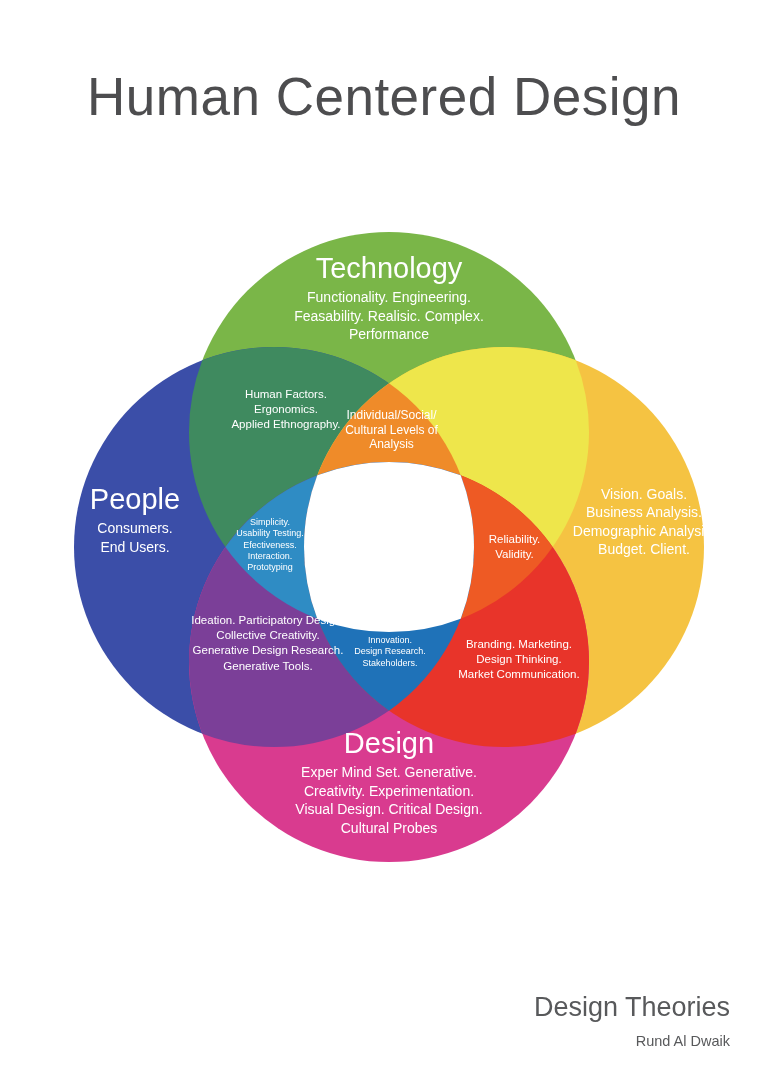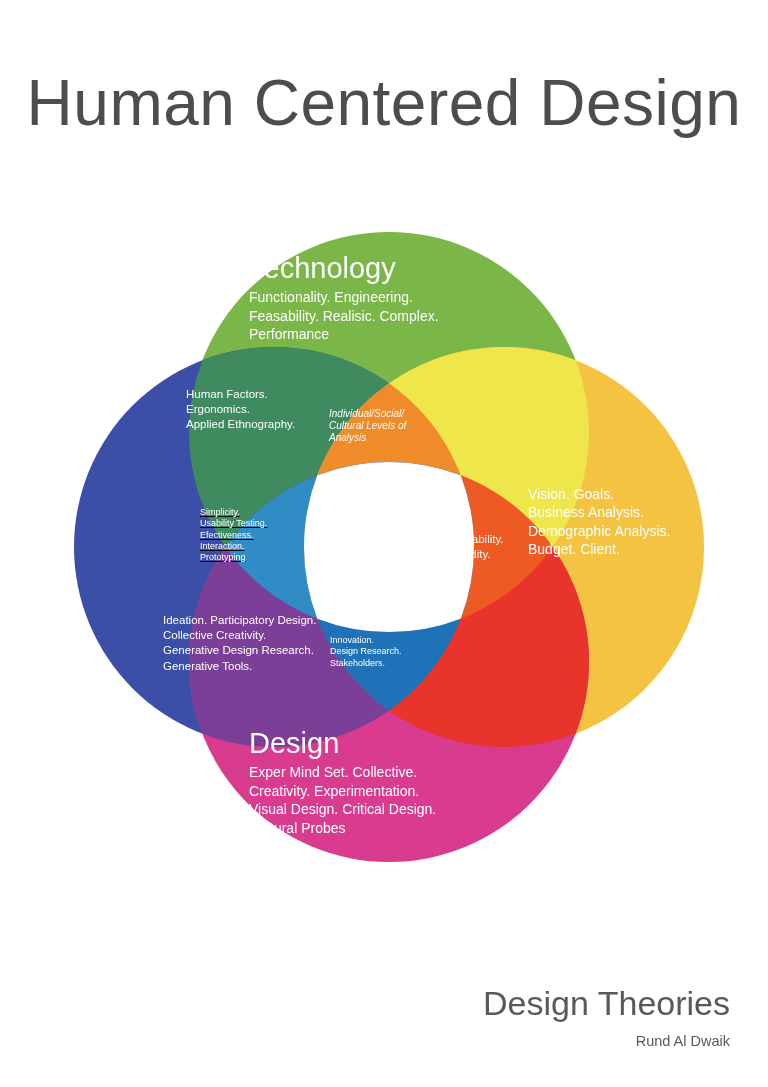--- a/index.html
+++ b/index.html
@@ -19,21 +19,21 @@
     overflow: hidden;
   }
 
   
   #title {
     position: absolute;
     top: 66px;
     left: 0;
     width: 768px;
     text-align: center;
-    font-size: 64px;
+    font-size: 53px;
     font-weight: 400;
     letter-spacing: 0.5px;
     color: #4d4d4f;
     white-space: nowrap;
   }
 
   
   #venn {
     position: absolute;
     left: 0;
@@ -53,21 +53,21 @@
     position: absolute;
     left: 0;
     top: 0;
     width: 768px;
     height: 690px;
     pointer-events: none;
   }
 
   .lbl {
     position: absolute;
-    text-align: left;
+    text-align: center;
     pointer-events: auto;
   }
 
   .lbl .hd {
     display: block;
     color: #ffffff;
     font-weight: 400;
     line-height: 1.05;
     white-space: nowrap;
   }
@@ -78,32 +78,32 @@
     line-height: 1.32;
   }
 
   
   .main .hd { font-size: 29px; margin-bottom: 5px; }
   .main .bd { font-size: 14px; }
 
   
   .ov .bd { font-size: 11.5px; }
   .ov.small .bd { font-size: 9px; line-height: 1.26; }
-  .ov.tiny .bd { font-size: 10px; line-height: 1.22; font-style: italic; }
+  .ov.tiny .bd { font-size: 12px; line-height: 1.22; }
 
   
   #lbl-technology { left: 249px; top: 48px; width: 280px; }
   #lbl-people     { left: 20px;  top: 279px; width: 230px; }
   #lbl-business   { left: 528px; top: 280px; width: 232px; }
   #lbl-design     { left: 249px; top: 523px; width: 280px; }
 
   #lbl-tech-people   { left: 186px; top: 182px; width: 200px; }
   #lbl-tech-business { left: 432px; top: 185px; width: 160px; }
   #lbl-center-top    { left: 329px; top: 203px; width: 125px; }
-  #lbl-people-tech-design { left: 200px; top: 302px; width: 140px; text-decoration: underline; }
+  #lbl-people-tech-design { left: 200px; top: 312px; width: 140px; }
   #lbl-business-right     { left: 452px; top: 327px; width: 125px; }
   #lbl-people-design      { left: 163px; top: 408px; width: 210px; }
   #lbl-center-bottom      { left: 330px; top: 430px; width: 120px; }
   #lbl-design-business    { left: 424px; top: 432px; width: 190px; }
 
   
   #lbl-ux {
     position: absolute;
     left: 289px;
     top: 296px;
@@ -117,21 +117,21 @@
 
   
   #footer {
     position: absolute;
     right: 38px;
     bottom: 38px;
     text-align: right;
   }
 
   #footer .f1 {
-    font-size: 34px;
+    font-size: 27px;
     color: #58595b;
     line-height: 1.15;
     white-space: nowrap;
     margin-top: 11px;
   }
 
   #footer .f2 {
     font-size: 14.5px;
     color: #58595b;
     margin-top: 10px;
@@ -232,31 +232,36 @@
 
     <div id="labels">
 
       <div class="lbl main" id="lbl-technology">
         <span class="hd">Technology</span>
         <span class="bd" style="white-space:pre-line">Functionality. Engineering.
 Feasability. Realisic. Complex.
 Performance</span>
       </div>
 
+      <div class="lbl main" id="lbl-people">
+        <span class="hd">People</span>
+        <span class="bd" style="white-space:pre-line">Consumers.
+End Users.</span>
+      </div>
 
       <div class="lbl main" id="lbl-business">
         <span class="bd" style="white-space:pre-line">Vision. Goals.
 Business Analysis.
 Demographic Analysis.
 Budget. Client.</span>
       </div>
 
       <div class="lbl main" id="lbl-design">
         <span class="hd">Design</span>
-        <span class="bd" style="white-space:pre-line">Exper Mind Set. Collective.
+        <span class="bd" style="white-space:pre-line">Exper Mind Set. Generative.
 Creativity. Experimentation.
 Visual Design.  Critical Design.
 Cultural Probes</span>
       </div>
 
       <div class="lbl ov" id="lbl-tech-people">
         <span class="bd" style="white-space:pre-line">Human Factors.
 Ergonomics.
 Applied Ethnography.</span>
       </div>
@@ -287,20 +292,25 @@
 Generative Design Research.
 Generative Tools.</span>
       </div>
 
       <div class="lbl ov small" id="lbl-center-bottom">
         <span class="bd" style="white-space:pre-line">Innovation.
 Design Research.
 Stakeholders.</span>
       </div>
 
+      <div class="lbl ov" id="lbl-design-business">
+        <span class="bd" style="white-space:pre-line">Branding. Marketing.
+Design Thinking.
+Market Communication.</span>
+      </div>
 
 
     </div>
   </div>
 
   <div id="footer">
     <div class="f1">Design Theories</div>
     <div class="f2">Rund Al Dwaik</div>
   </div>
 

